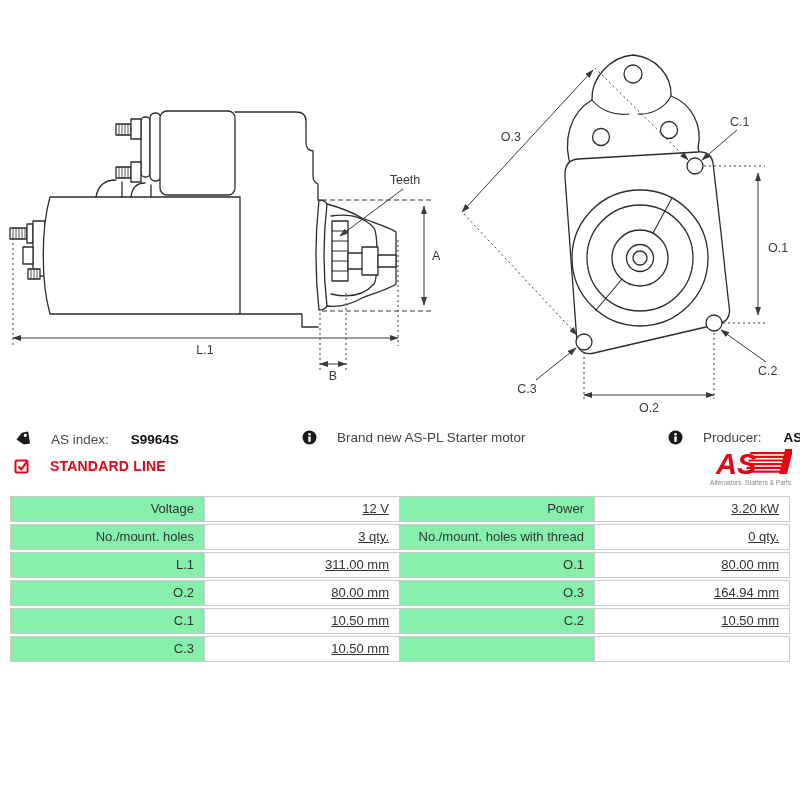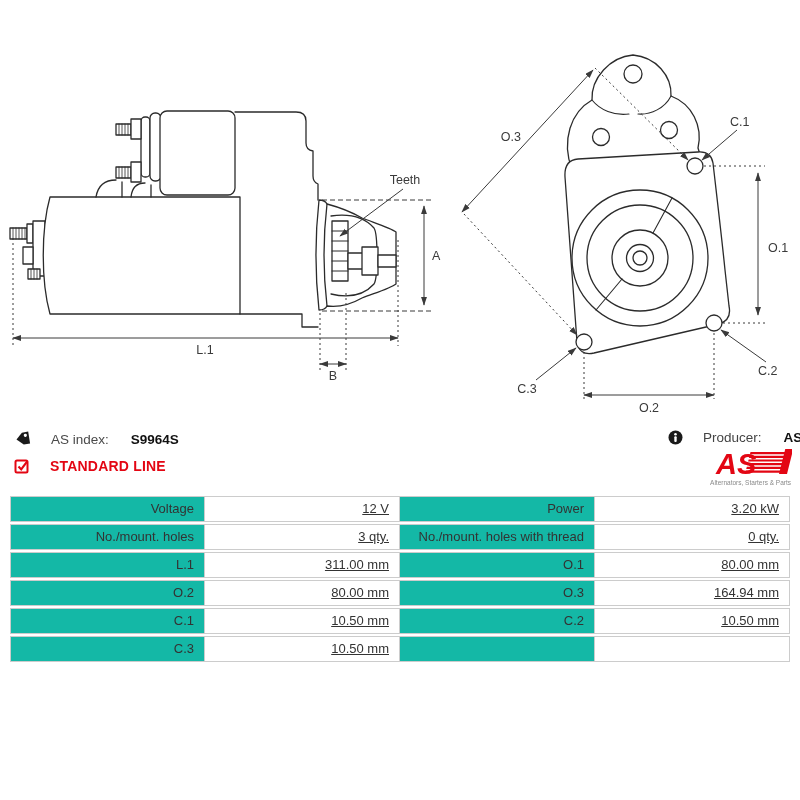--- a/index.html
+++ b/index.html
@@ -11,21 +11,21 @@
   .dot{stroke-dasharray:2 3;}
   .dimtxt{font-size:12.5px;fill:#3a3a3a;}
   .inforow{position:absolute;display:flex;align-items:flex-end;gap:20px;font-size:13.5px;color:#444;white-space:nowrap;}
   .inforow .b{font-weight:bold;color:#111;margin-left:2px;}
   .red{color:#e30613;font-weight:bold;font-size:14px;letter-spacing:.2px;}
   .ico{flex:0 0 auto;display:inline-flex;}
   table#spec{position:absolute;left:10px;top:494px;width:780px;table-layout:fixed;
              border-collapse:separate;border-spacing:0 2px;font-size:13px;color:#333;}
   #spec td{border:1px solid #ccc;padding:3px 10px;text-align:right;line-height:18px;vertical-align:middle;}
   #spec td+td{border-left:0;}
-  #spec td.lbl{background:#14b8a6;}
+  #spec td.lbl{background:#86efac;}
   #spec td.val{background:#fff;text-decoration:underline;}
 </style>
 </head>
 <body>
 
 <div id="page">
 
   <svg width="800" height="430" viewBox="0 0 800 430" style="position:absolute;left:0;top:0;">
     <defs>
       <marker id="ae" markerWidth="9" markerHeight="7" refX="8.2" refY="3" orient="auto" markerUnits="userSpaceOnUse">
@@ -147,20 +147,30 @@
   <div class="inforow" style="left:14px;top:458px;">
     <span class="ico">
       <svg width="16" height="16" viewBox="0 0 16 16">
         <rect x="1.5" y="2.5" width="12" height="12" rx="1.5" fill="none" stroke="#e30613" stroke-width="2"></rect>
         <path d="M4.5,8.6 L7.2,11.4 L13.2,3.4" fill="none" stroke="#e30613" stroke-width="2.2"></path>
       </svg>
     </span>
     <span class="red">STANDARD LINE</span>
   </div>
 
+  <div class="inforow" style="left:302px;top:430px;">
+    <span class="ico">
+      <svg width="15" height="15" viewBox="0 0 15 15">
+        <circle cx="7.5" cy="7.5" r="7" fill="#1a1a1a"></circle>
+        <circle cx="7.5" cy="4.2" r="1.3" fill="#fff"></circle>
+        <rect x="6.3" y="6.3" width="2.4" height="5.8" rx="1" fill="#fff"></rect>
+      </svg>
+    </span>
+    <span>Brand new AS-PL Starter motor</span>
+  </div>
 
 
   <div class="inforow" style="left:668px;top:430px;">
     <span class="ico">
       <svg width="15" height="15" viewBox="0 0 15 15">
         <circle cx="7.5" cy="7.5" r="7" fill="#1a1a1a"></circle>
         <circle cx="7.5" cy="4.2" r="1.3" fill="#fff"></circle>
         <rect x="6.3" y="6.3" width="2.4" height="5.8" rx="1" fill="#fff"></rect>
       </svg>
     </span>

